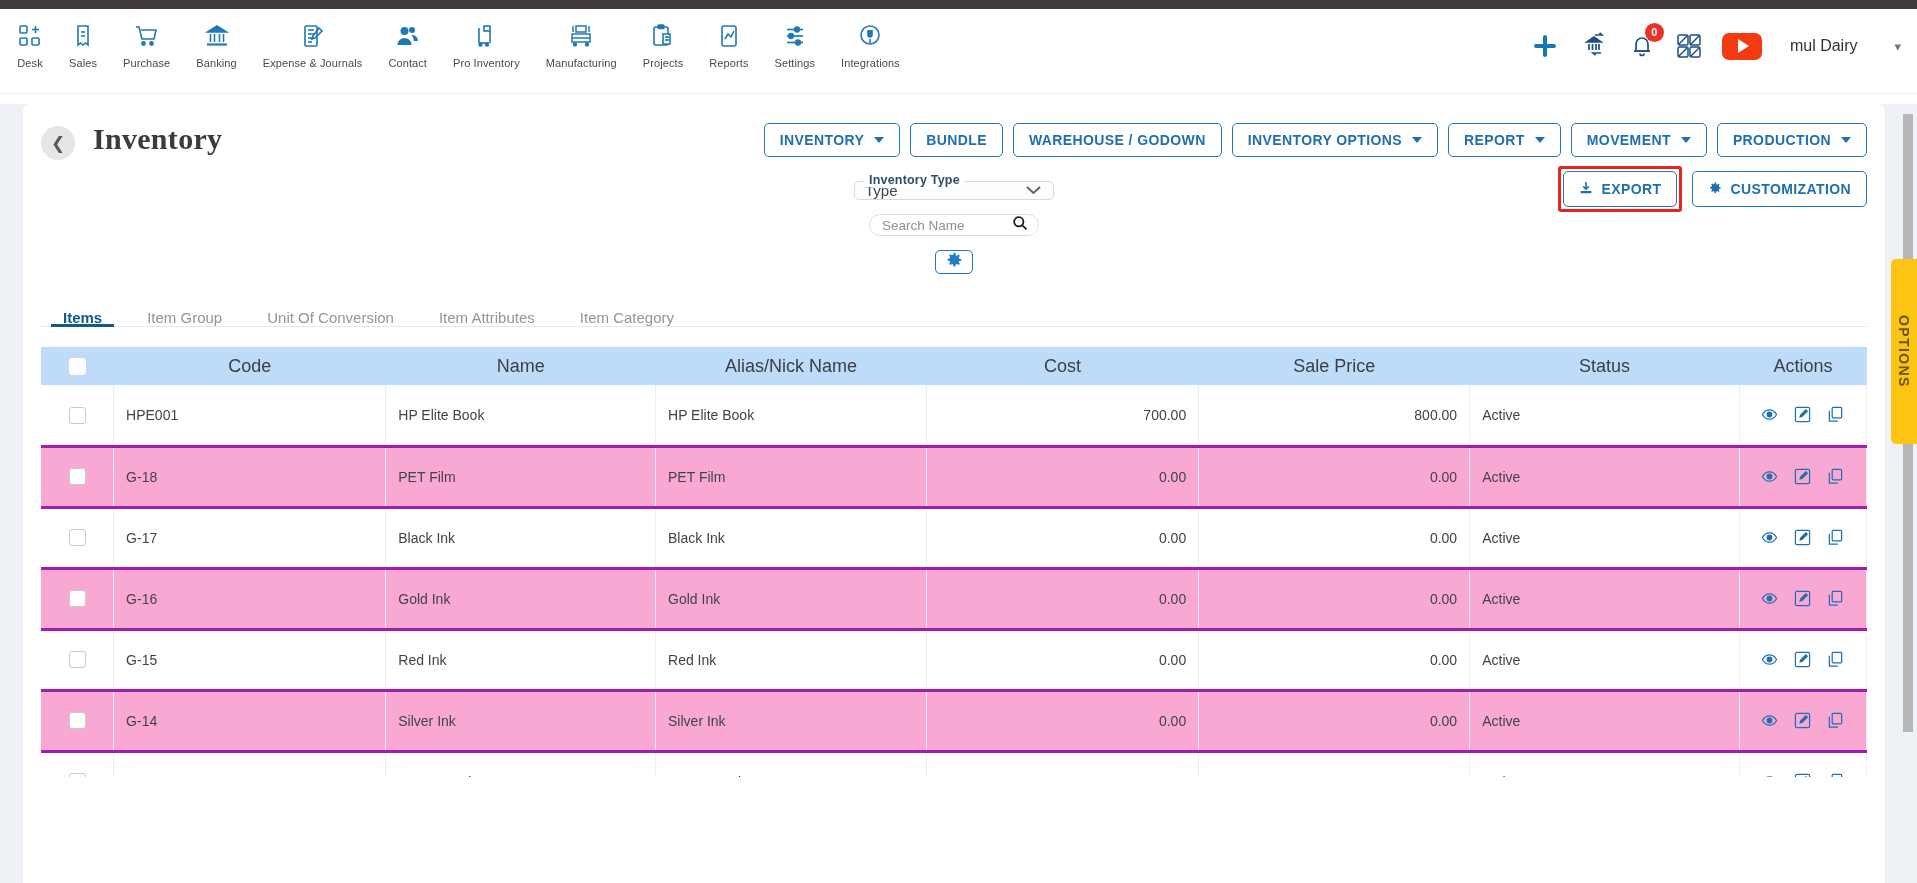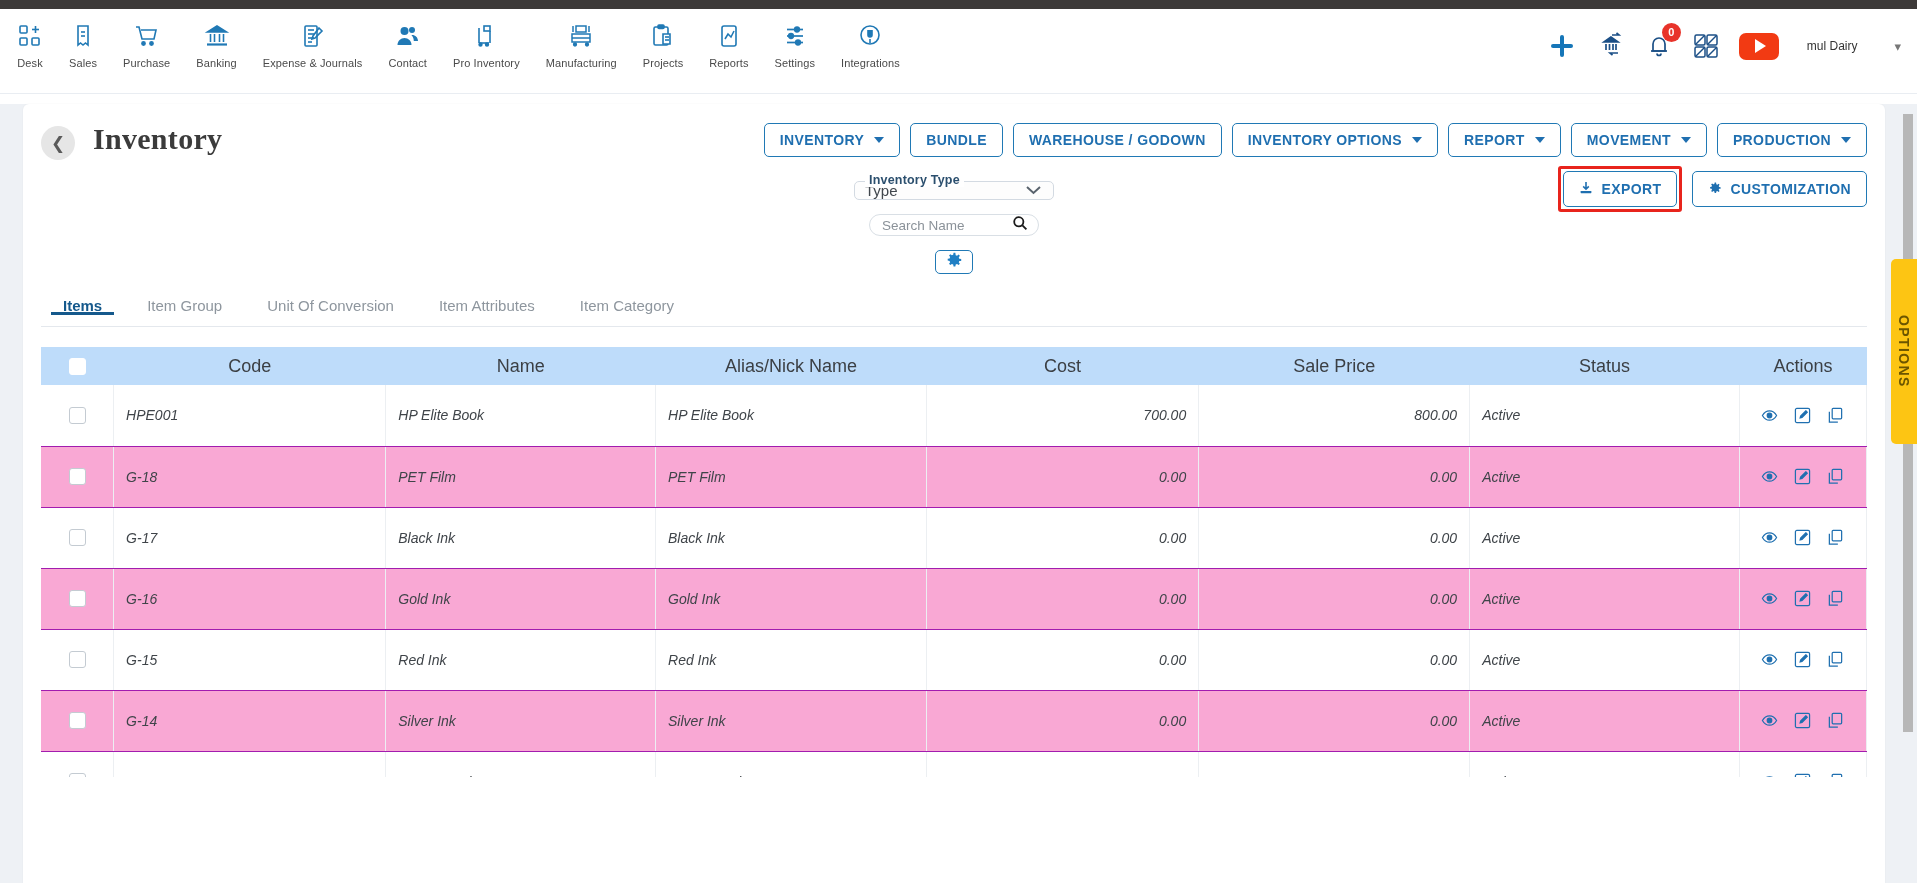--- a/index.html
+++ b/index.html
@@ -86,21 +86,21 @@
     display: flex; align-items: center; justify-content: center;
   }
   .yt-badge .tri {
     width: 0; height: 0;
     border-left: 11px solid #fff;
     border-top: 7px solid transparent;
     border-bottom: 7px solid transparent;
     margin-left: 3px;
   }
   .user-name {
-    font-size: 12px;
+    font-size: 16px;
     color: #333;
     margin-left: 9px;
     white-space: nowrap;
   }
   .caret-dn {
     color: #777;
     font-size: 13px;
     margin-left: 18px;
     cursor: pointer;
   }
@@ -254,21 +254,21 @@
     border: 1px solid #2079b5;
     border-radius: 5px;
     background: #fff;
     display: flex; align-items: center; justify-content: center;
     cursor: pointer;
   }
 
   
   .tabs {
     display: flex;
-    align-items: center;
+    align-items: flex-end;
     border-bottom: 1px solid #e4e8ed;
     margin: 10px 18px 8px 18px;
     height: 43px;
   }
   .tab {
     position: relative;
     display: flex;
     align-items: center;
     padding: 0 22px;
     font-size: 15px;
@@ -309,24 +309,23 @@
     height: 38px;
     padding: 0 12px;
     text-align: center;
     border-right: 1px solid #bedcfa;
   }
   table.grid td {
     height: 61px;
     font-size: 14px;
     color: #3f4449;
     padding: 16px 12px;
-    border-bottom: 1px solid #a21caf;
+    border-bottom: 3px solid #a21caf;
     border-right: 1px solid #eceff2;
     vertical-align: middle;
-    font-style: italic;
   }
   tr.alt td { background: #f9a8d4; margin-top: 10px; }
   td.num { text-align: right; }
   td.ctr { text-align: center; }
   .cb {
     width: 17px; height: 17px;
     border: 1px solid #c4cbd2;
     border-radius: 3px;
     background: #fff;
     display: inline-block;

